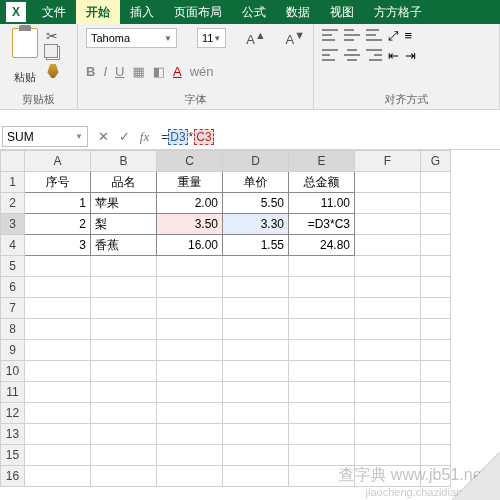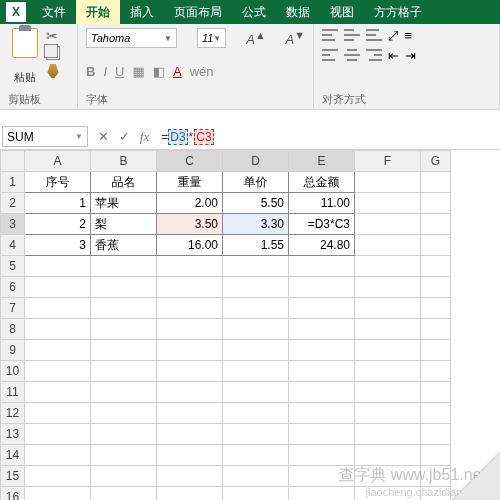--- a/index.html
+++ b/index.html
@@ -7,35 +7,35 @@
 
 .titlebar { background: #0e6b3a; height: 24px; display: flex; align-items: center; }
 .app-icon { width: 20px; height: 20px; margin: 0 6px; background: #fff; color: #0e6b3a; font-weight: bold; font-size: 12px; display: flex; align-items: center; justify-content: center; }
 
 .tabs { display: flex; height: 24px; align-items: stretch; }
 .tab { padding: 0 10px; color: #fff; font-size: 12px; display: flex; align-items: center; cursor: pointer; }
 .tab.active { background: #fef9c3; color: #0e6b3a; font-weight: bold; }
 
 .ribbon { background: #f1f1f1; border-bottom: 1px solid #d4d4d4; display: flex; height: 86px; }
 .rgroup { border-right: 1px solid #d4d4d4; padding: 4px 8px 2px 8px; display: flex; flex-direction: column; justify-content: space-between; }
-.rgroup-label { text-align: left; color: #666; font-size: 11px; margin-top: 2px; }
+.rgroup-label { text-align: center; color: #666; font-size: 11px; margin-top: 2px; }
 
 .paste-area { display: flex; gap: 4px; }
 .paste-btn { display: flex; flex-direction: column; align-items: center; width: 34px; cursor: pointer; }
 .paste-icon { width: 26px; height: 30px; background: #fff; border: 1px solid #c9a73a; border-radius: 2px; position: relative; }
 .paste-icon::before { content: ""; position: absolute; top: -4px; left: 6px; width: 12px; height: 6px; background: #888; border-radius: 2px 2px 0 0; }
 .paste-label { font-size: 11px; color: #333; margin-top: 12px; }
 .cut-copy { display: flex; flex-direction: column; gap: 4px; }
 .mini-icon { width: 16px; height: 14px; cursor: pointer; }
 .scissors { color: #555; font-size: 14px; }
 .copyi { width: 14px; height: 14px; border: 1px solid #888; background: #fff; position: relative; }
 .copyi::after { content: ""; position: absolute; top: -3px; left: -3px; width: 12px; height: 12px; border: 1px solid #888; background: #eee; }
 .brush { width: 14px; height: 14px; background: linear-gradient(#d4a23a,#9c6e1a); clip-path: polygon(30% 0,70% 0,90% 60%,60% 100%,40% 100%,10% 60%); }
 
-.font-row { display: flex; gap: 20px; align-items: center; margin-bottom: 4px; font-style: italic; }
+.font-row { display: flex; gap: 20px; align-items: center; margin-bottom: 4px; }
 .combo { background: #fff; border: 1px solid #c0c0c0; height: 20px; display: flex; align-items: center; padding: 0 4px; font-size: 11px; }
 .combo-name { width: 120px; }
 .combo-size { width: 34px; }
 .combo .cd { margin-left: auto; color: #666; font-size: 8px; }
 .aa { color: #555; cursor: pointer; font-size: 13px; }
 .font-row2 { display: flex; gap: 8px; align-items: center; color: #888; }
 .fbtn { cursor: pointer; font-size: 13px; }
 
 .align-grid { display: flex; flex-direction: column; gap: 4px; }
 .align-row { display: flex; gap: 6px; }
@@ -332,30 +332,20 @@
           <th class="rowh">13</th>
           <td></td>
           <td></td>
           <td></td>
           <td></td>
           <td></td>
           <td></td>
           <td></td>
         </tr>
   <tr>
-          <th class="rowh">14</th>
-          <td></td>
-          <td></td>
-          <td></td>
-          <td></td>
-          <td></td>
-          <td></td>
-          <td></td>
-        </tr>
-  <tr>
           <th class="rowh">15</th>
           <td></td>
           <td></td>
           <td></td>
           <td></td>
           <td></td>
           <td></td>
           <td></td>
         </tr>
   <tr>

